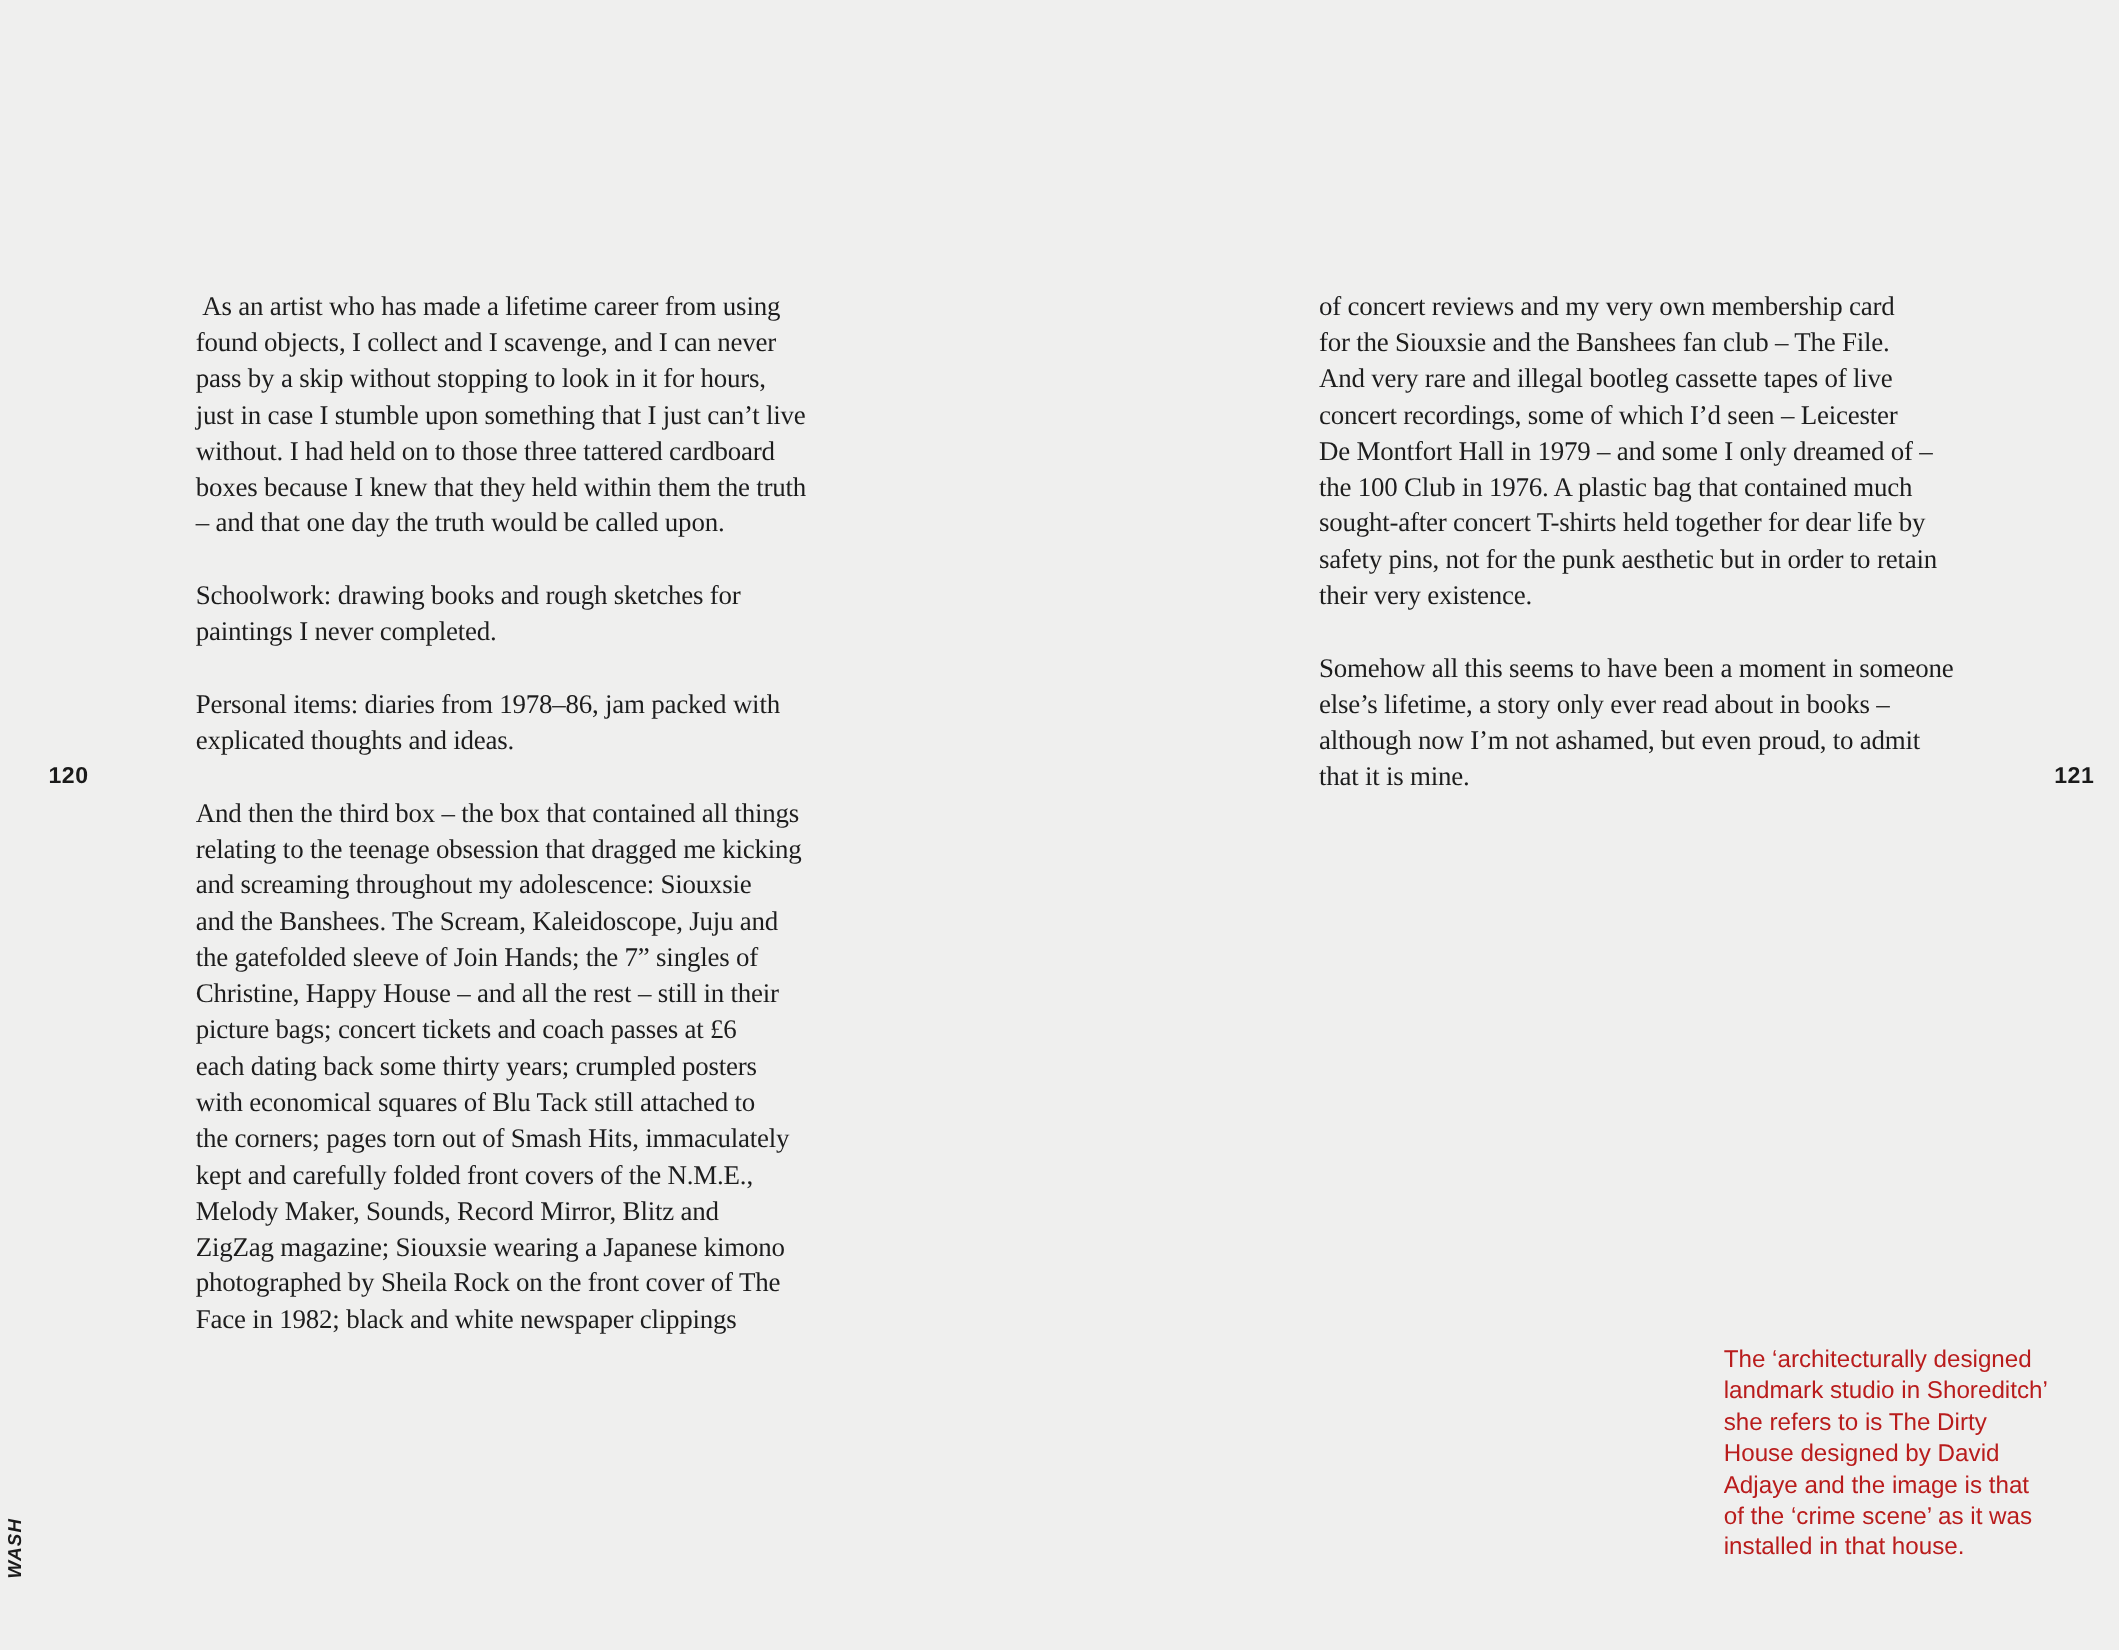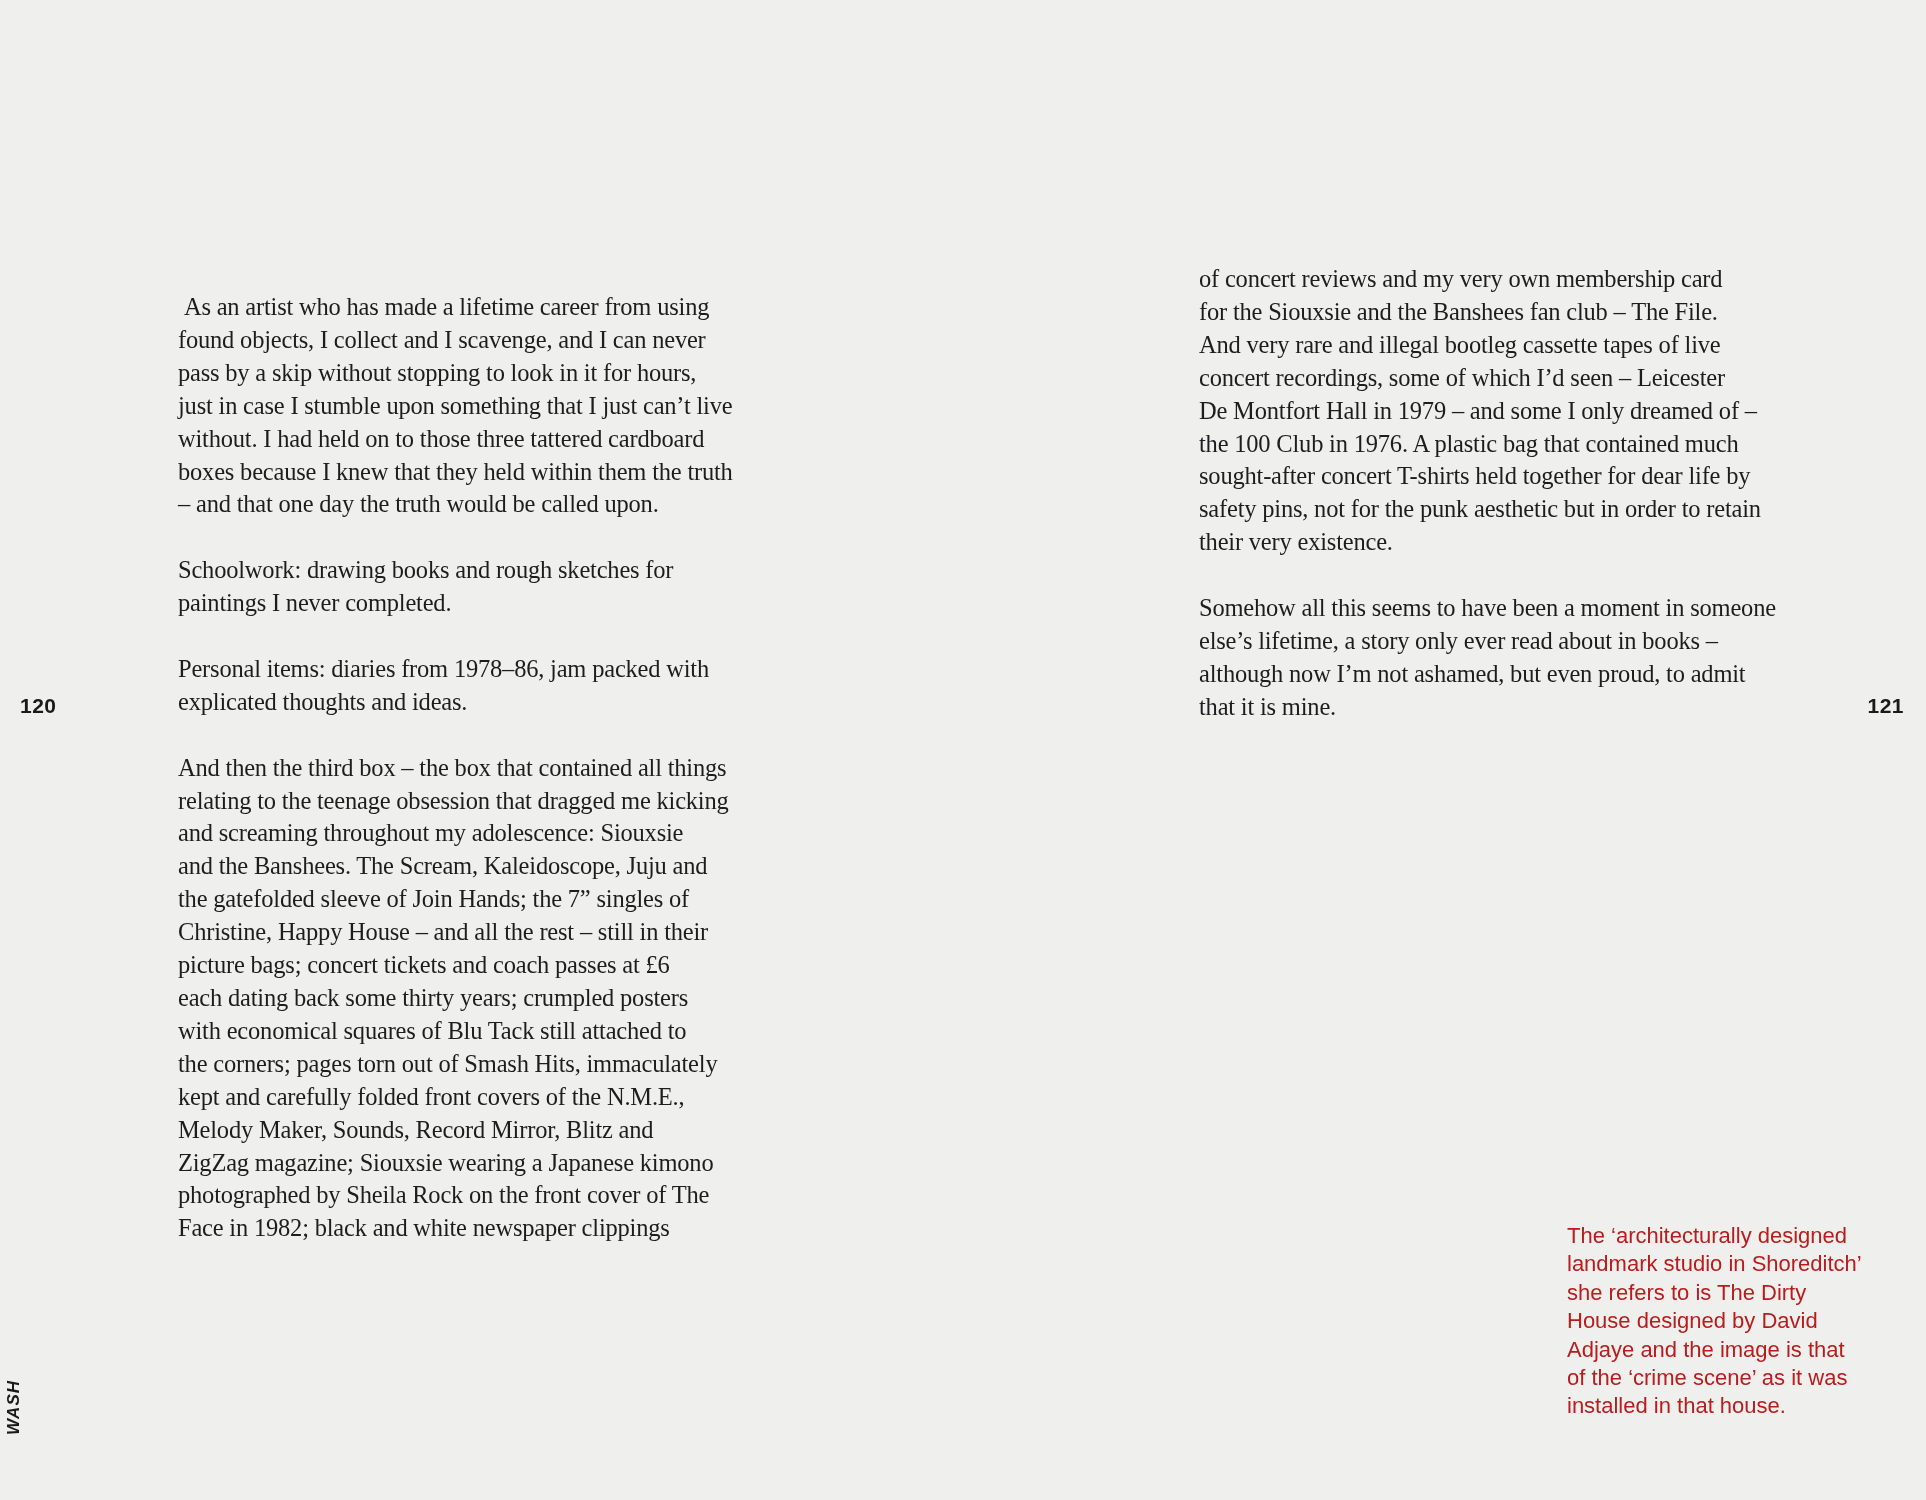--- a/index.html
+++ b/index.html
@@ -17,38 +17,39 @@
   .page-spread {
     position: absolute;
     inset: 0;
   }
   .text-column {
     position: absolute;
     top: 263px;
     width: 740px;
     color: #1d1d1d;
   }
-  .col-left  { left: 178px; margin-top: 28px; }
+  .col-left  { left: 178px; }
   .col-right { left: 1199px; }
   .text-column p {
     margin: 0 0 32.9px 0;
     white-space: pre-wrap;
     font-size: 24.5px;
     line-height: 32.9px;
     letter-spacing: -0.2px;
   }
   .text-column p:last-child { margin-bottom: 0; }
   .page-num {
     position: absolute;
     top: 694px;
     font-family: "Liberation Sans", sans-serif;
     font-weight: bold;
     font-size: 21px;
     letter-spacing: 0.5px;
     color: #1a1a1a;
+    margin-left: 24px;
   }
   .page-num-left  { left: 20px; }
   .page-num-right { right: 22px; }
   .spine-label {
     position: absolute;
     left: 24px;
     top: 1415px;
     height: 20px;
     width: 90px;
     transform: rotate(-90deg);

